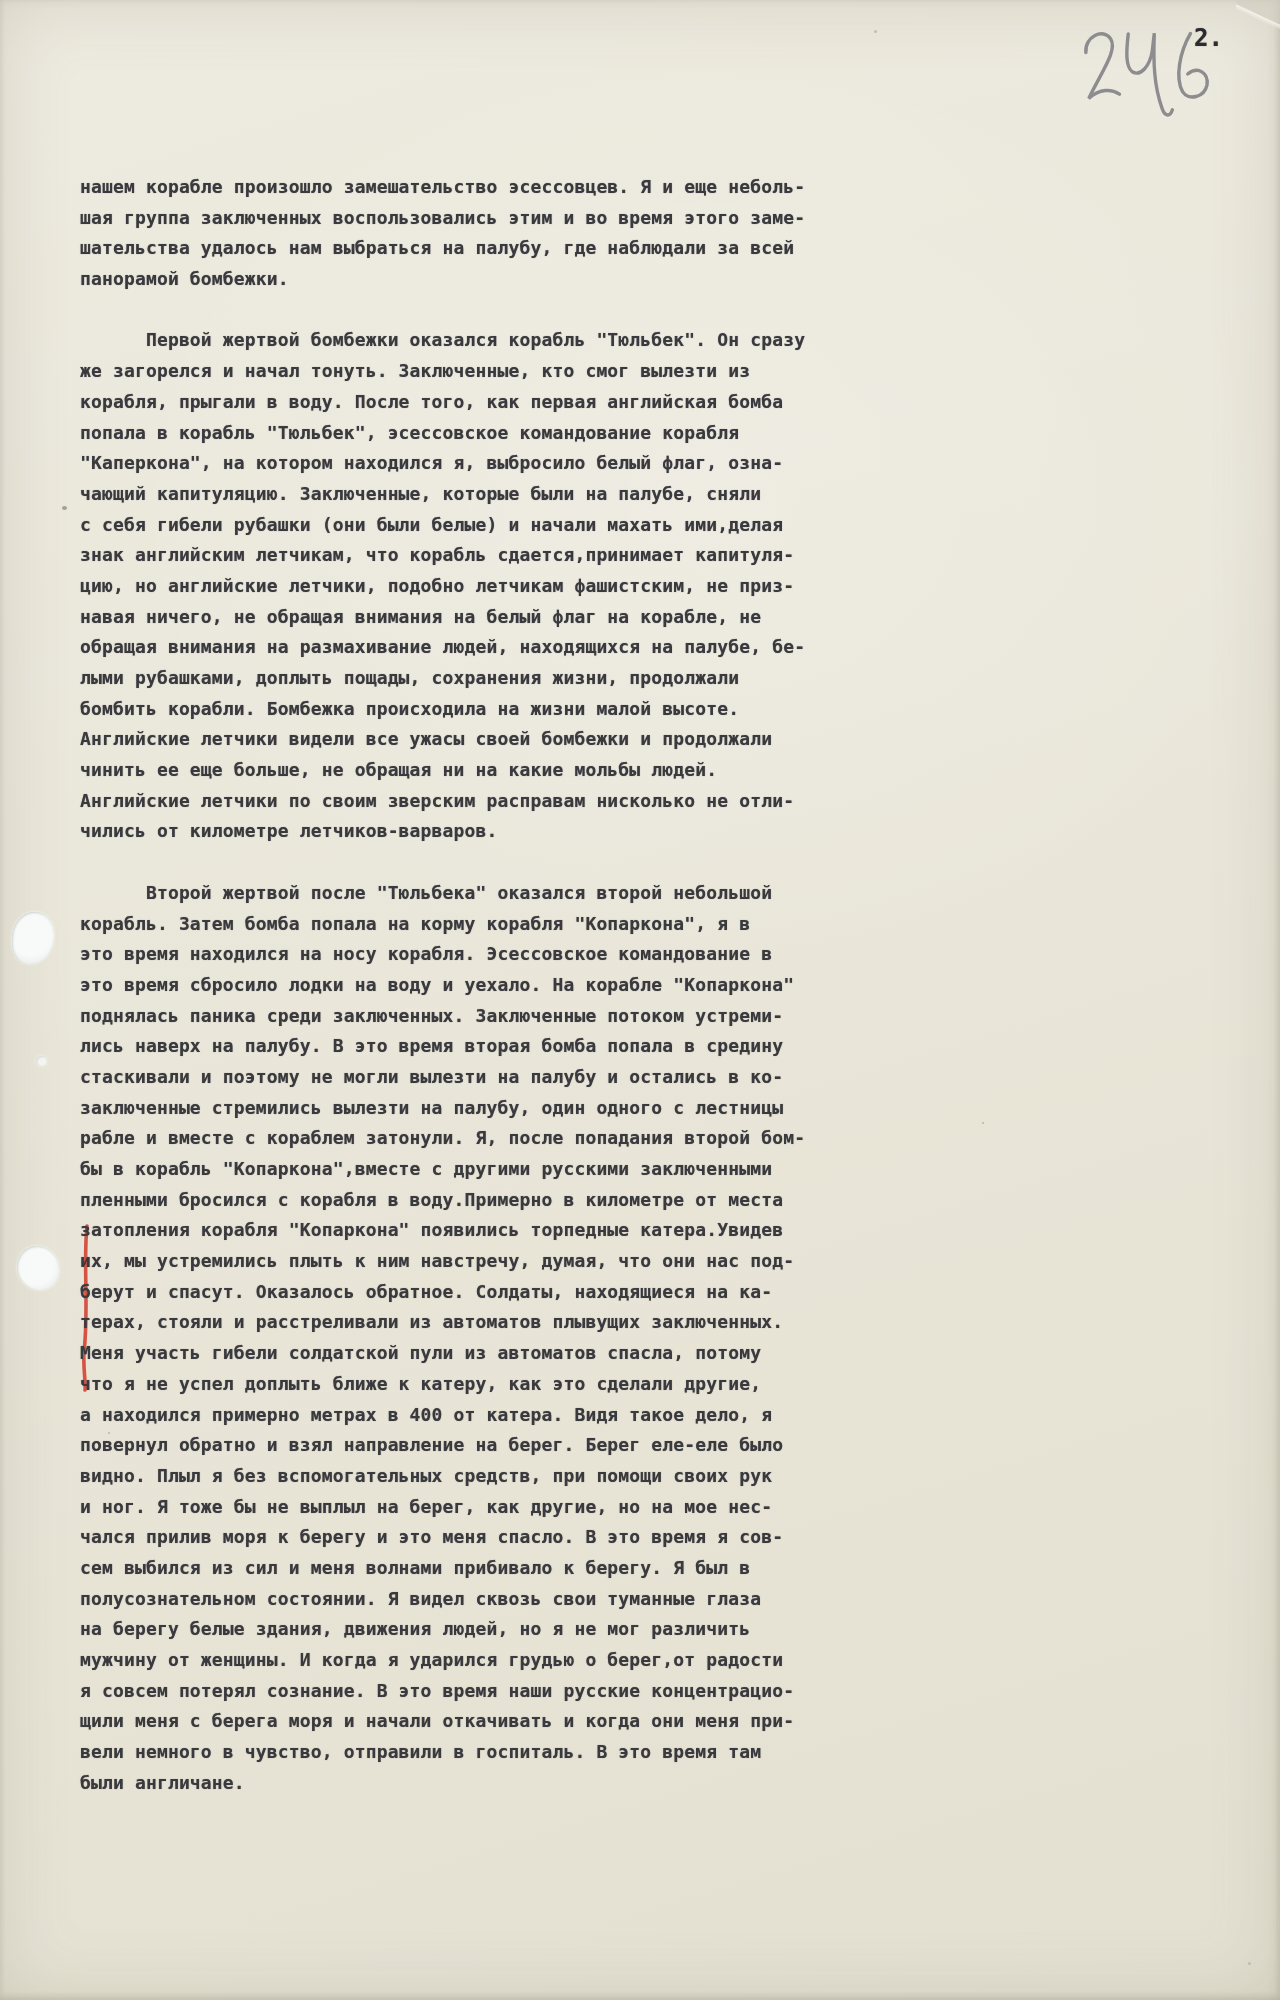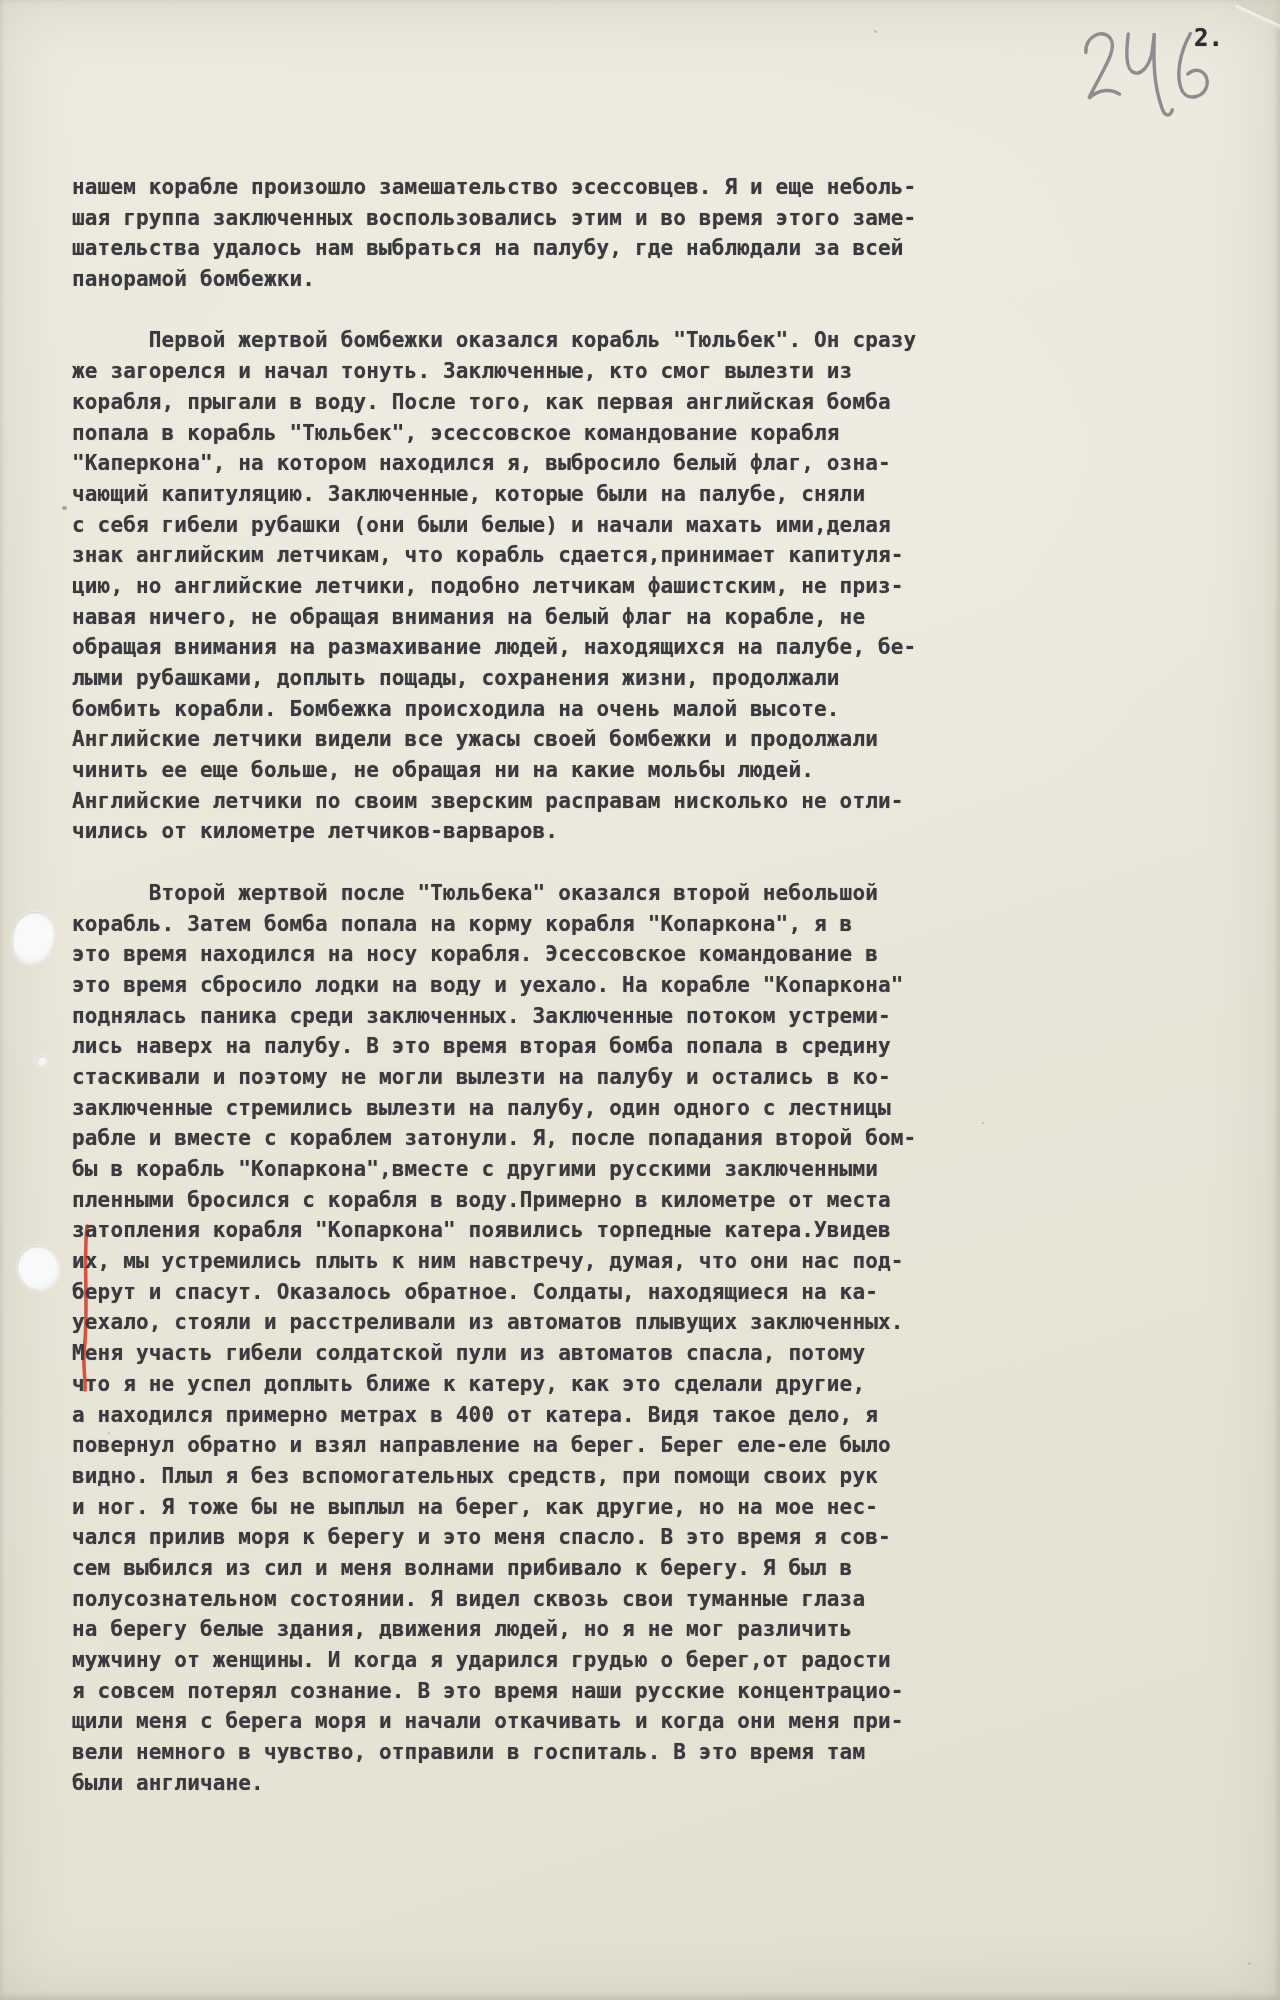--- a/index.html
+++ b/index.html
@@ -8,23 +8,23 @@
     width:1280px;height:2000px;
     margin:0 auto;
     background:
       radial-gradient(ellipse 900px 700px at 55% 25%, rgba(255,255,252,0.20), rgba(255,255,252,0) 70%),
       linear-gradient(163deg,#edeadf 0%, #eae7db 38%, #e7e4d6 70%, #e3e0d1 100%);
     box-shadow: inset 0 0 70px rgba(110,105,85,0.18), inset 0 -3px 6px rgba(60,55,40,0.12), inset -4px 0 10px rgba(90,85,70,0.10);
     overflow:hidden;
     font-family:"DejaVu Sans Mono","Liberation Mono",monospace;
   }
   .text-body{
-    position:absolute;left:72px;top:172px;width:1005px;
+    position:absolute;left:80px;top:172px;width:1005px;
     color:#3a3a3e;
-    font-size:21px;font-weight:bold;
+    font-size:18px;font-weight:bold;
     letter-spacing:0.15px;
     line-height:30.7px;
     text-shadow:0 0 1px rgba(55,55,60,0.55);
   }
   .paragraph{margin:0 0 30.7px 0;}
   .line{white-space:pre;height:30.7px;}
   .page-number{
     position:absolute;left:1194px;top:24px;
     color:#2c2c30;font-size:24px;font-weight:bold;
     text-shadow:0 0 1px rgba(40,40,45,0.6);
@@ -103,42 +103,42 @@
         <div class="line">корабля, прыгали в воду. После того, как первая английская бомба</div>
         <div class="line">попала в корабль "Тюльбек", эсессовское командование корабля</div>
         <div class="line">"Каперкона", на котором находился я, выбросило белый флаг, озна-</div>
         <div class="line">чающий капитуляцию. Заключенные, которые были на палубе, сняли</div>
         <div class="line">с себя гибели рубашки (они были белые) и начали махать ими,делая</div>
         <div class="line">знак английским летчикам, что корабль сдается,принимает капитуля-</div>
         <div class="line">цию, но английские летчики, подобно летчикам фашистским, не приз-</div>
         <div class="line">навая ничего, не обращая внимания на белый флаг на корабле, не</div>
         <div class="line">обращая внимания на размахивание людей, находящихся на палубе, бе-</div>
         <div class="line">лыми рубашками, доплыть пощады, сохранения жизни, продолжали</div>
-        <div class="line">бомбить корабли. Бомбежка происходила на очень малой высоте.</div>
+        <div class="line">бомбить корабли. Бомбежка происходила на жизни малой высоте.</div>
         <div class="line">Английские летчики видели все ужасы своей бомбежки и продолжали</div>
         <div class="line">чинить ее еще больше, не обращая ни на какие мольбы людей.</div>
         <div class="line">Английские летчики по своим зверским расправам нисколько не отли-</div>
         <div class="line">чились от километре летчиков-варваров.</div>
       </div>
       <div class="paragraph">
         <div class="line">      Второй жертвой после "Тюльбека" оказался второй небольшой</div>
         <div class="line">корабль. Затем бомба попала на корму корабля "Копаркона", я в</div>
         <div class="line">это время находился на носу корабля. Эсессовское командование в</div>
         <div class="line">это время сбросило лодки на воду и уехало. На корабле "Копаркона"</div>
         <div class="line">поднялась паника среди заключенных. Заключенные потоком устреми-</div>
         <div class="line">лись наверх на палубу. В это время вторая бомба попала в средину</div>
         <div class="line">стаскивали и поэтому не могли вылезти на палубу и остались в ко-</div>
         <div class="line">заключенные стремились вылезти на палубу, один одного с лестницы</div>
         <div class="line">рабле и вместе с кораблем затонули. Я, после попадания второй бом-</div>
         <div class="line">бы в корабль "Копаркона",вместе с другими русскими заключенными</div>
         <div class="line">пленными бросился с корабля в воду.Примерно в километре от места</div>
         <div class="line">затопления корабля "Копаркона" появились торпедные катера.Увидев</div>
         <div class="line">их, мы устремились плыть к ним навстречу, думая, что они нас под-</div>
         <div class="line">берут и спасут. Оказалось обратное. Солдаты, находящиеся на ка-</div>
-        <div class="line">уехало, стояли и расстреливали из автоматов плывущих заключенных.</div>
+        <div class="line">терах, стояли и расстреливали из автоматов плывущих заключенных.</div>
         <div class="line">Меня участь гибели солдатской пули из автоматов спасла, потому</div>
         <div class="line">что я не успел доплыть ближе к катеру, как это сделали другие,</div>
         <div class="line">а находился примерно метрах в 400 от катера. Видя такое дело, я</div>
         <div class="line">повернул обратно и взял направление на берег. Берег еле-еле было</div>
         <div class="line">видно. Плыл я без вспомогательных средств, при помощи своих рук</div>
         <div class="line">и ног. Я тоже бы не выплыл на берег, как другие, но на мое нес-</div>
         <div class="line">чался прилив моря к берегу и это меня спасло. В это время я сов-</div>
         <div class="line">сем выбился из сил и меня волнами прибивало к берегу. Я был в</div>
         <div class="line">полусознательном состоянии. Я видел сквозь свои туманные глаза</div>
         <div class="line">на берегу белые здания, движения людей, но я не мог различить</div>

